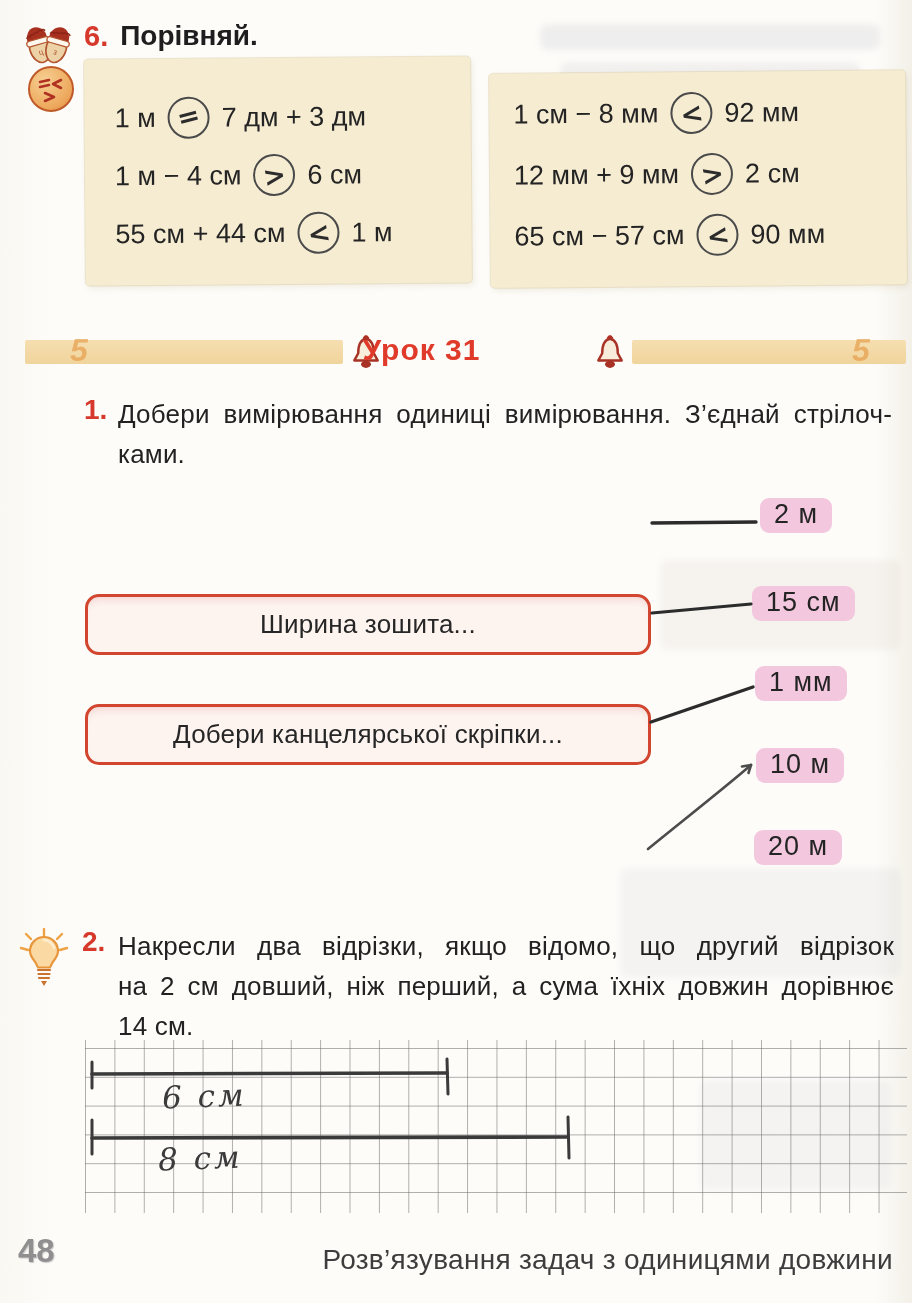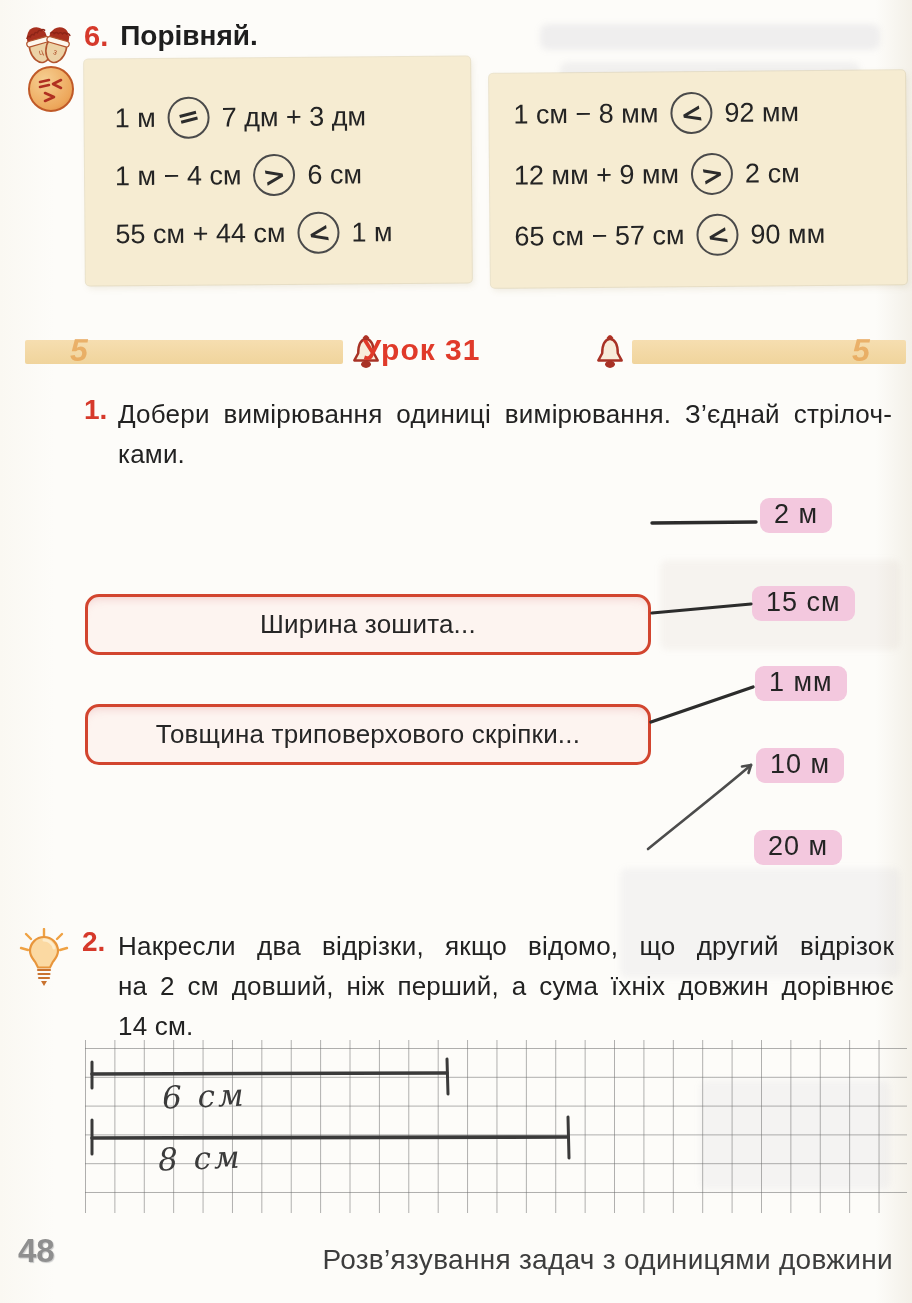--- a/index.html
+++ b/index.html
@@ -190,21 +190,21 @@
   <span class="abs red-num" style="left:84px; top:394px; font-size:28px;">1.</span>
   <div class="abs body-text" style="left:118px; top:394px; width:774px;">
     <div class="jline">Добери вимірювання одиниці вимірювання. З’єднай стрілоч-</div>
     <div>ками.</div>
   </div>
 
   <div class="abs match-box" style="top:594px;">
       <span>Ширина зошита...</span>
     </div>
   <div class="abs match-box" style="top:704px;">
-      <span>Товщина триповерхового скріпки...</span>
+      <span>Добери канцелярської скріпки...</span>
     </div>
 
   <span class="abs unit-badge" style="left:760px; top:498px;">2 м</span>
   <span class="abs unit-badge" style="left:752px; top:586px;">15 см</span>
   <span class="abs unit-badge" style="left:755px; top:666px;">1 мм</span>
   <span class="abs unit-badge" style="left:756px; top:748px;">10 м</span>
   <span class="abs unit-badge" style="left:754px; top:830px;">20 м</span>
 
   <svg class="abs bulb" viewBox="0 0 52 62">
     <g stroke="#efa244" stroke-width="2.4" stroke-linecap="round">

